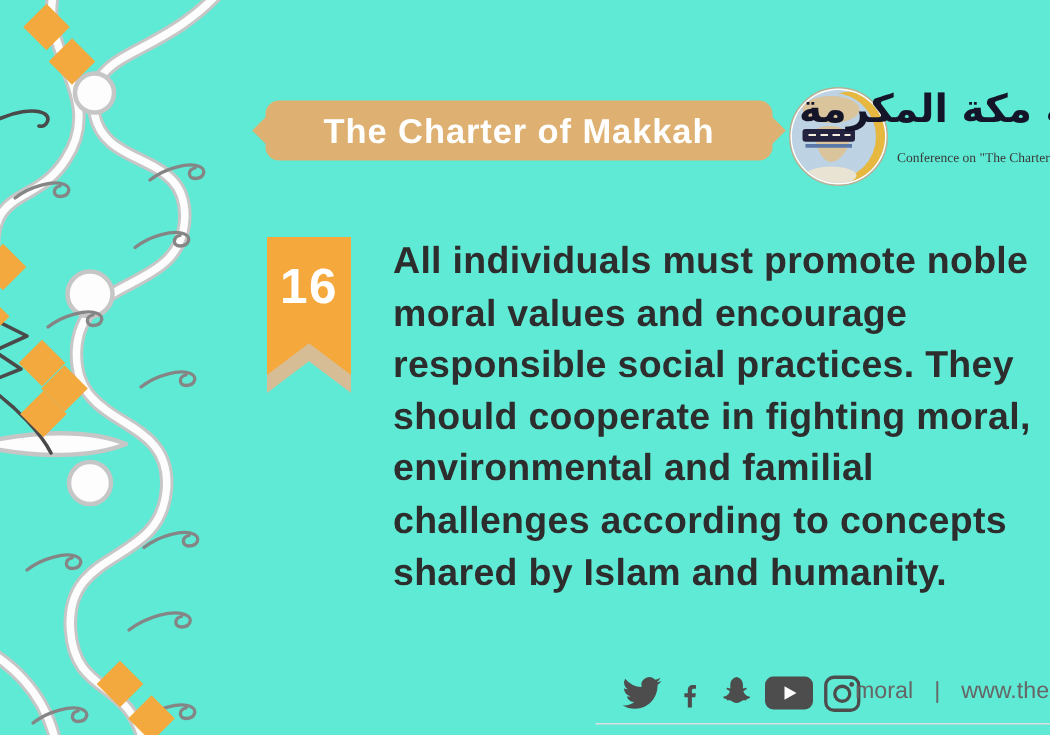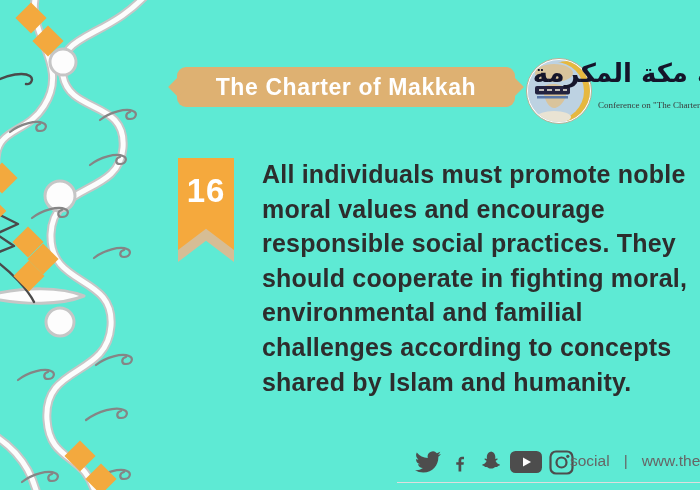--- a/index.html
+++ b/index.html
@@ -193,20 +193,20 @@
       <path d="M13 8.5l8 4.5-8 4.5z" fill="#fdfdfd"></path>
     </svg>
     <svg width="25" height="25" viewBox="0 0 25 25">
       <rect x="1.5" y="1.5" width="22" height="22" rx="5.5" fill="none" stroke="currentColor" stroke-width="2.2"></rect>
       <circle cx="12.5" cy="12.5" r="5" fill="none" stroke="currentColor" stroke-width="2.2"></circle>
       <circle cx="18.8" cy="6.3" r="1.6" fill="currentColor"></circle>
     </svg>
   </div>
 
   <div class="footer-text">
-    <span>social</span>
+    <span>moral</span>
     <span>|</span>
     <span>www.themwl.org</span>
   </div>
 
   <div class="footer-rule"></div>
 
 </div>
 
 </body></html>

